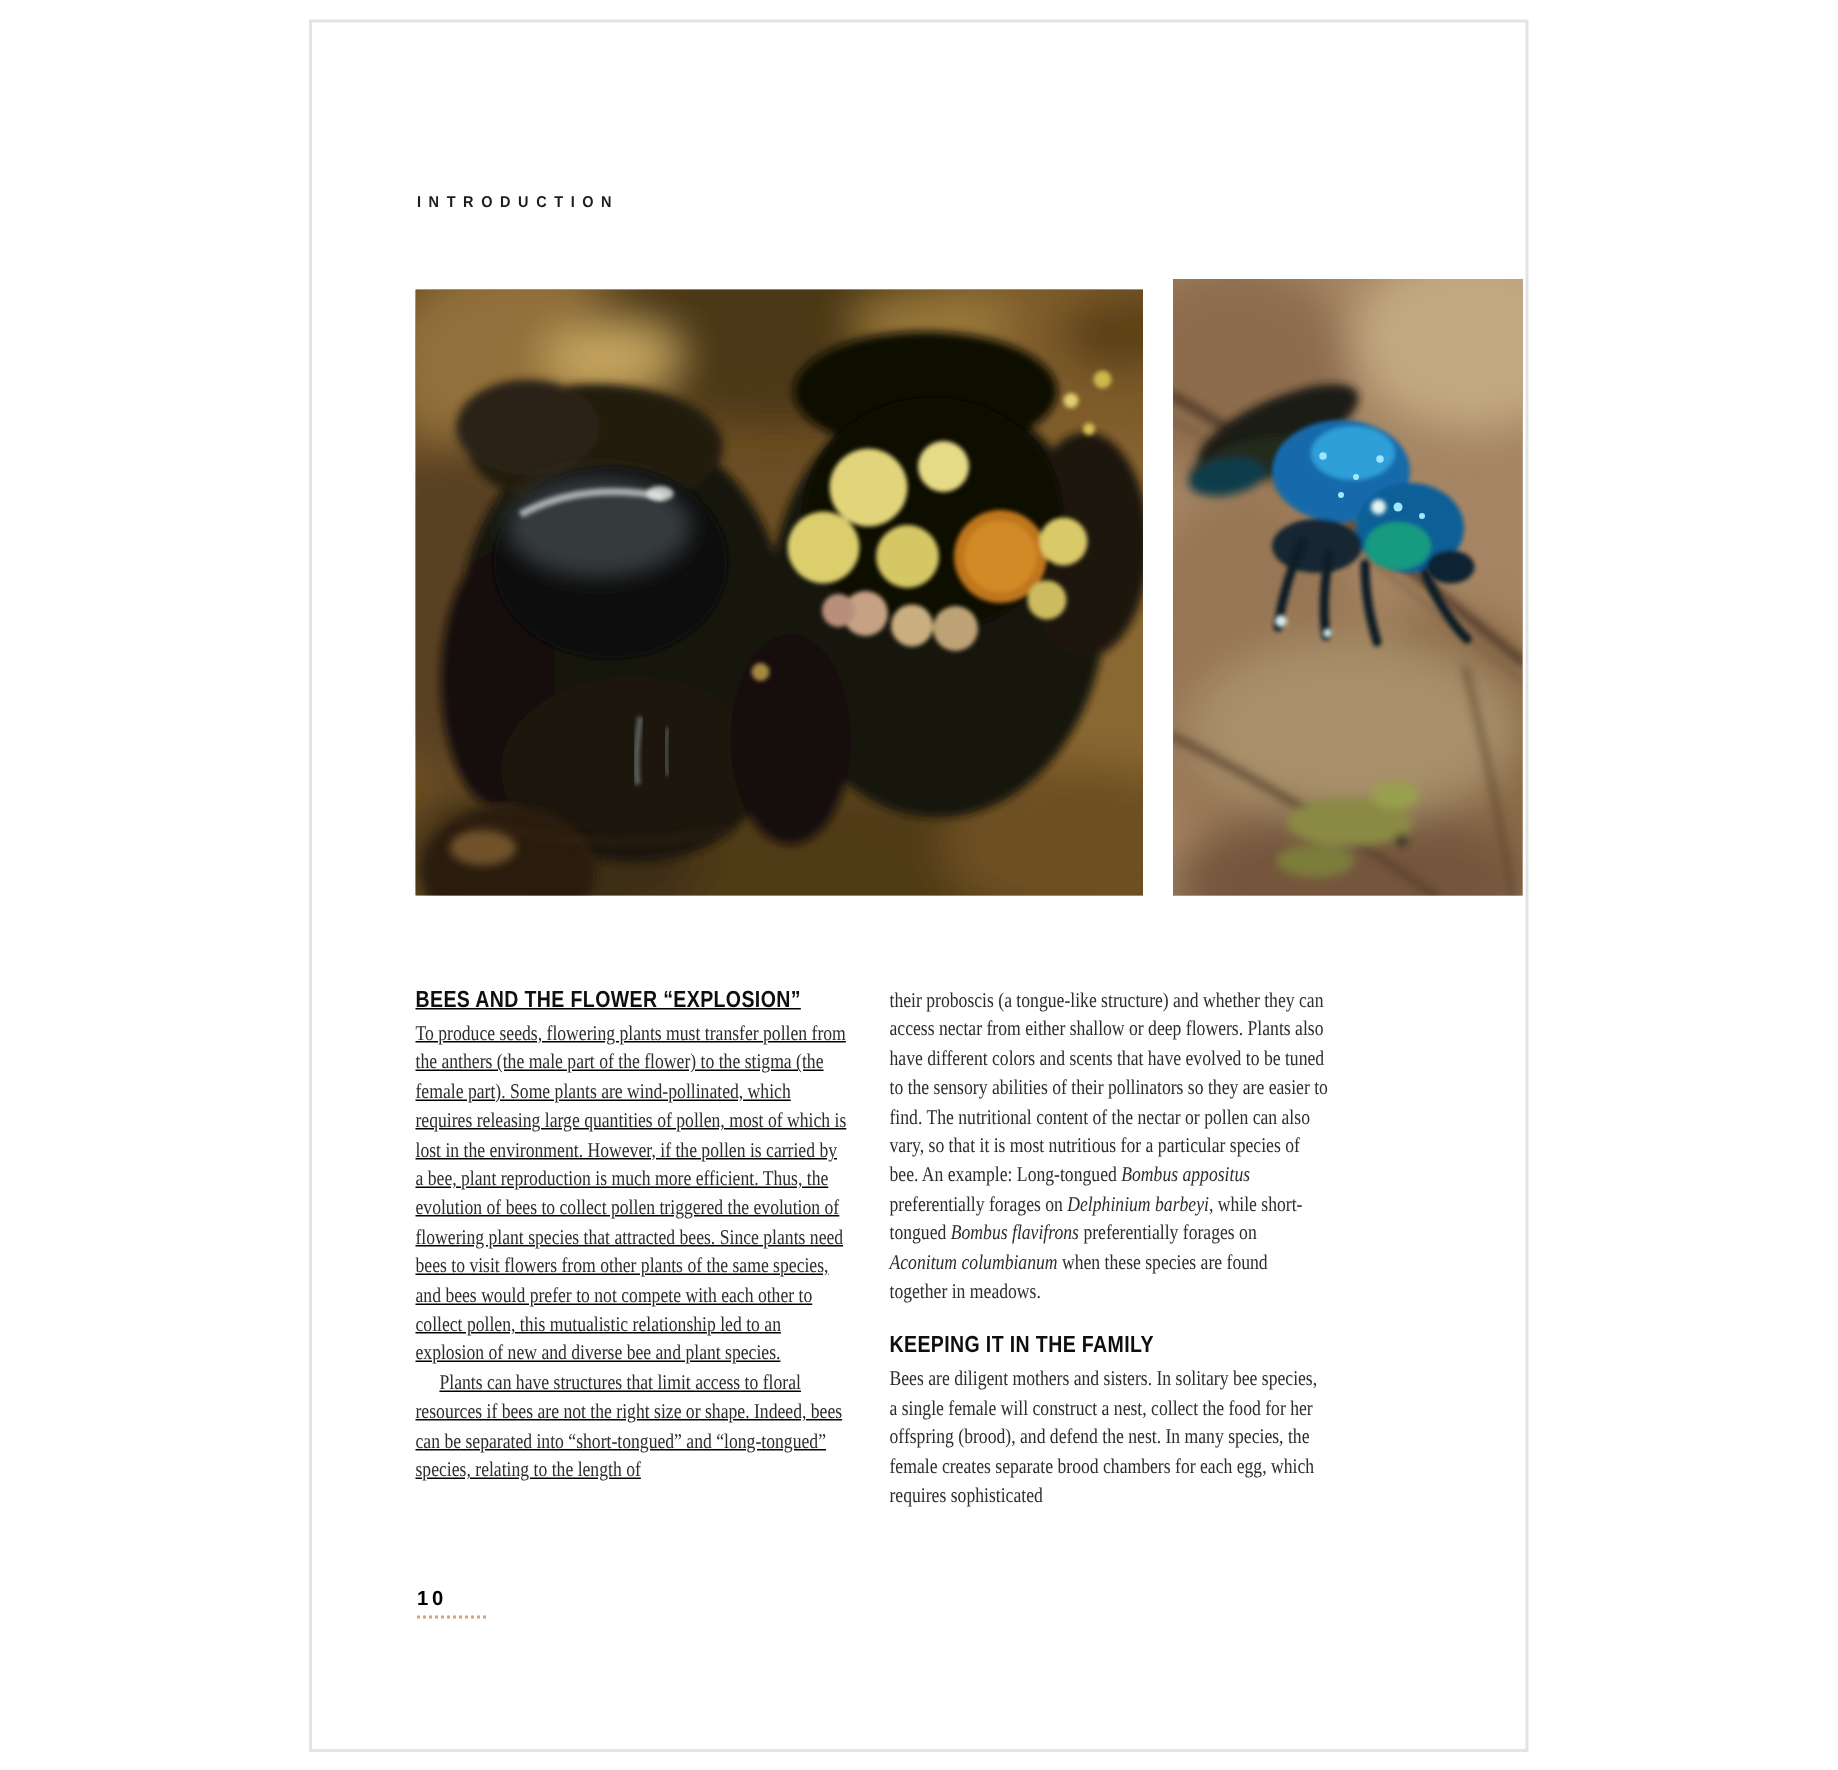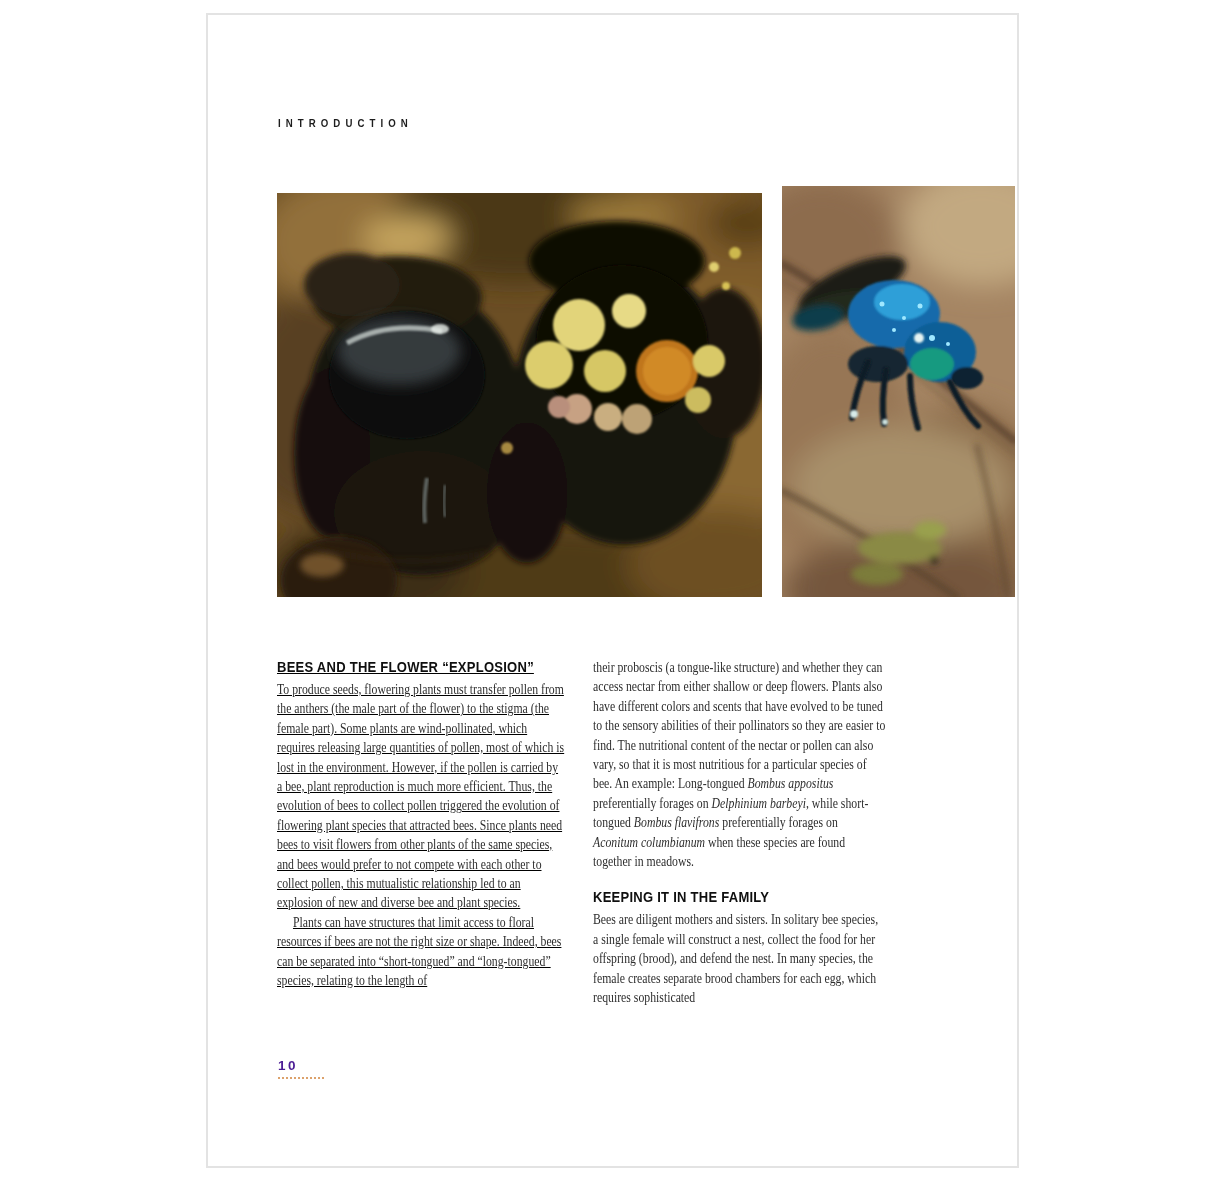--- a/index.html
+++ b/index.html
@@ -1,20 +1,20 @@
 <!DOCTYPE html>
 <html><head>
 <meta charset="utf-8">
 <style>
   html,body{margin:0;padding:0;background:#ffffff;}
   .canvas{position:relative;width:1225px;height:1180px;background:#ffffff;overflow:hidden;
           font-family:"Liberation Serif",serif;}
   .page{position:absolute;left:206px;top:13px;width:813px;height:1155px;background:#ffffff;
         border:2px solid #e3e3e3;box-sizing:border-box;}
-  .running-header{position:absolute;left:70px;top:98px;}
+  .running-header{position:absolute;left:70px;top:110px;}
   .running-header .cond{display:inline-block;transform:scaleX(.92);transform-origin:0 50%;
         font-family:"Liberation Sans",sans-serif;font-weight:700;font-size:10.5px;
         letter-spacing:5.5px;color:#1d1d1d;}
   figure.photo{position:absolute;margin:0;padding:0;overflow:hidden;background:#6b4e24;}
   .photo-left{left:69px;top:178px;width:485px;height:404px;}
   .photo-right{left:574px;top:171px;width:233px;height:411px;background:#a58563;}
   .columns{position:absolute;left:69px;top:643px;width:608px;display:flex;gap:29px;}
   .column{overflow:visible;}
   .col-left{width:287px;text-decoration:underline;}
   .col-right{width:292px;}
@@ -192,18 +192,18 @@
       <div class="column col-right">
         <div class="column-inner">
             <p class="body-para"><span>their proboscis (a tongue-like structure) and whether they can access nectar from either shallow or deep flowers. Plants also have different colors and scents that have evolved to be tuned to the sensory abilities of their pollinators so they are easier to find. The nutritional content of the nectar or pollen can also vary, so that it is most nutritious for a particular species of bee. An example: Long-tongued </span><span class="italic">Bombus appositus</span><span> preferentially forages on </span><span class="italic">Delphinium barbeyi</span><span>, while short-tongued </span><span class="italic">Bombus flavifrons</span><span> preferentially forages on </span><span class="italic">Aconitum columbianum</span><span> when these species are found together in meadows.</span></p>
             <div class="col-heading">KEEPING IT IN THE FAMILY</div>
             <p class="body-para"><span>Bees are diligent mothers and sisters. In solitary bee species, a single female will construct a nest, collect the food for her offspring (brood), and defend the nest. In many species, the female creates separate brood chambers for each egg, which requires sophisticated</span></p>
           </div>
       </div>
     </div>
 
     <div class="footer">
-      <div class="page-number" style="color: #4c1d95;">10</div>
+      <div class="page-number" style="color: #000000;">10</div>
       <div class="dotted-rule"></div>
     </div>
 
   </div>
 </div>
 
 </body></html>

